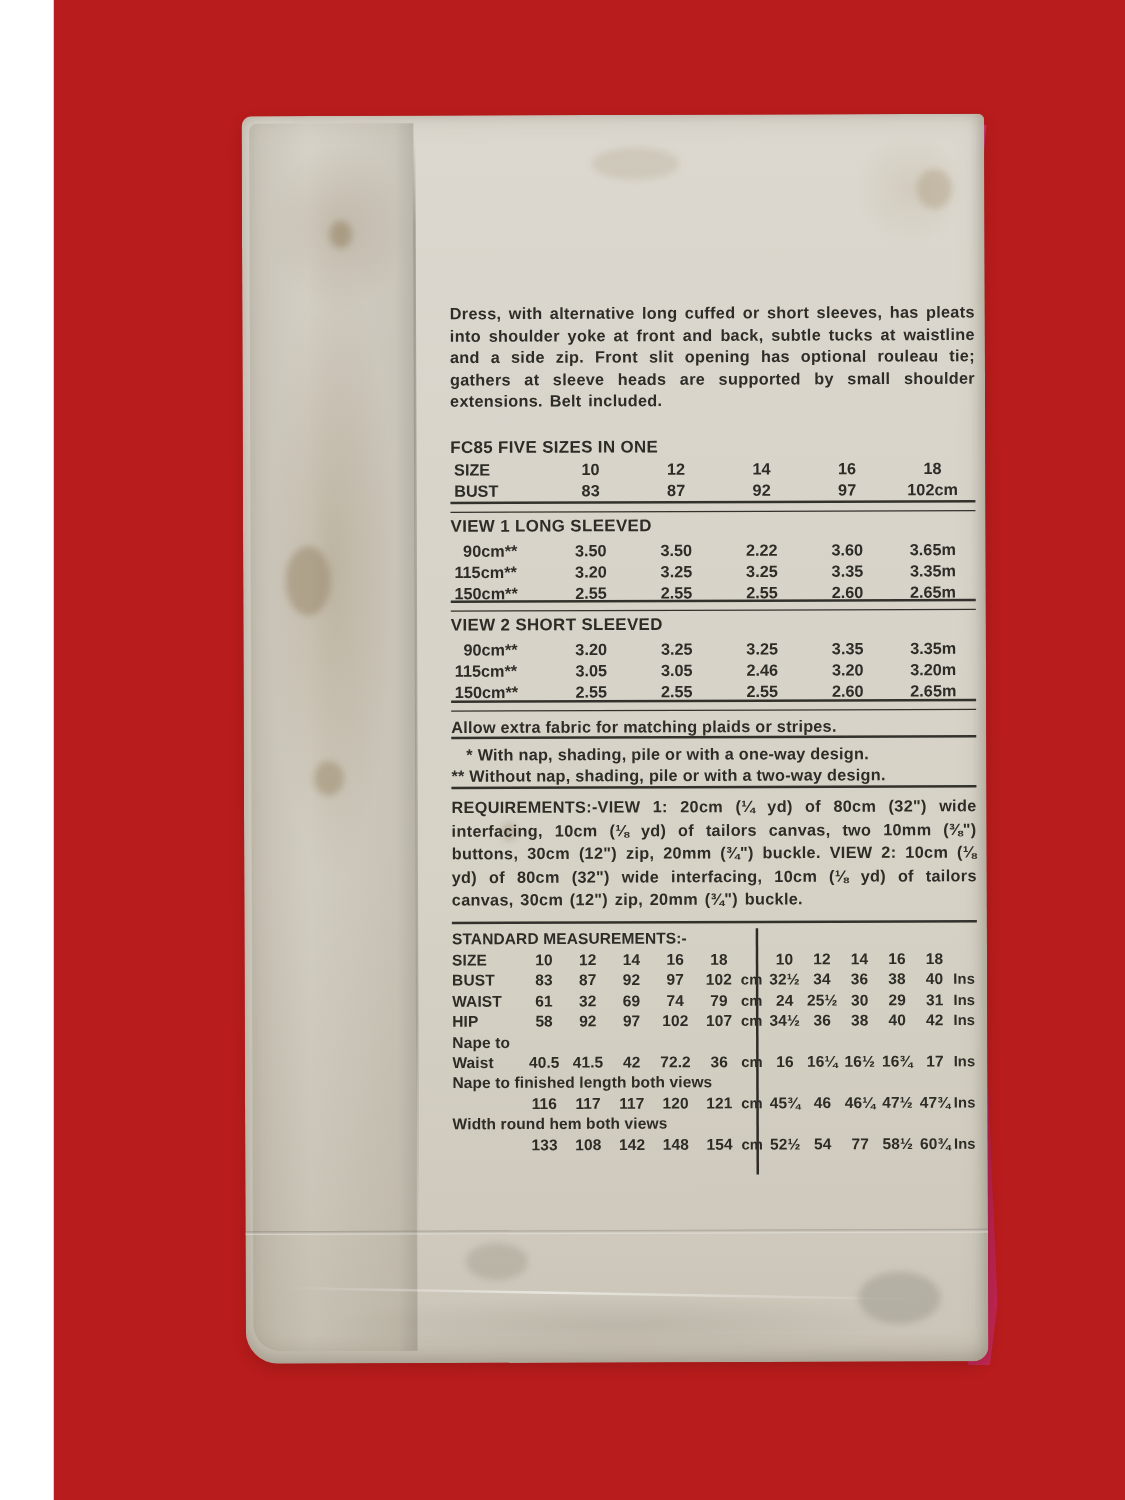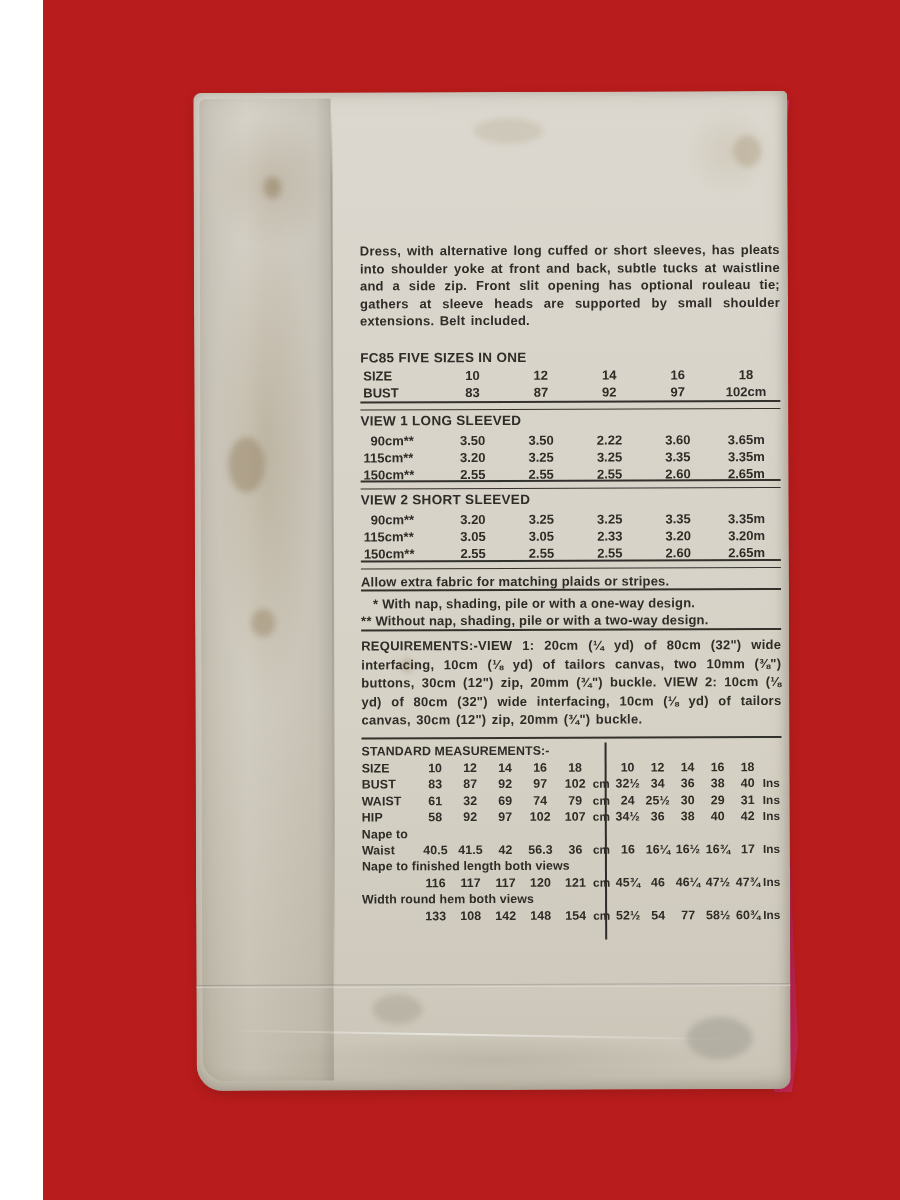--- a/index.html
+++ b/index.html
@@ -153,21 +153,21 @@
         <span class="val">3.20</span>
         <span class="val">3.25</span>
         <span class="val">3.25</span>
         <span class="val">3.35</span>
         <span class="val">3.35m</span>
       </div>
       <div class="blk grid6" style="top:436px;">
         <span class="lab">115cm**</span>
         <span class="val">3.05</span>
         <span class="val">3.05</span>
-        <span class="val">2.33</span>
+        <span class="val">2.46</span>
         <span class="val">3.20</span>
         <span class="val">3.20m</span>
       </div>
       <div class="blk grid6" style="top:453px;">
         <span class="lab">150cm**</span>
         <span class="val">2.55</span>
         <span class="val">2.55</span>
         <span class="val">2.55</span>
         <span class="val">2.60</span>
         <span class="val">2.65m</span>
@@ -260,21 +260,21 @@
 
         <div class="mrow">
           <span class="span-label">Nape to</span>
         </div>
 
         <div class="mrow">
           <span class="lab">Waist</span>
           <span class="val">40.5</span>
           <span class="val">41.5</span>
           <span class="val">42</span>
-          <span class="val">56.3</span>
+          <span class="val">72.2</span>
           <span class="val">36</span>
           <span class="unit">cm</span>
             <span></span>
           <span class="val">16</span>
           <span class="val">16¼</span>
           <span class="val">16½</span>
           <span class="val">16¾</span>
           <span class="val">17</span>
           <span class="unit">Ins</span>
         </div>

